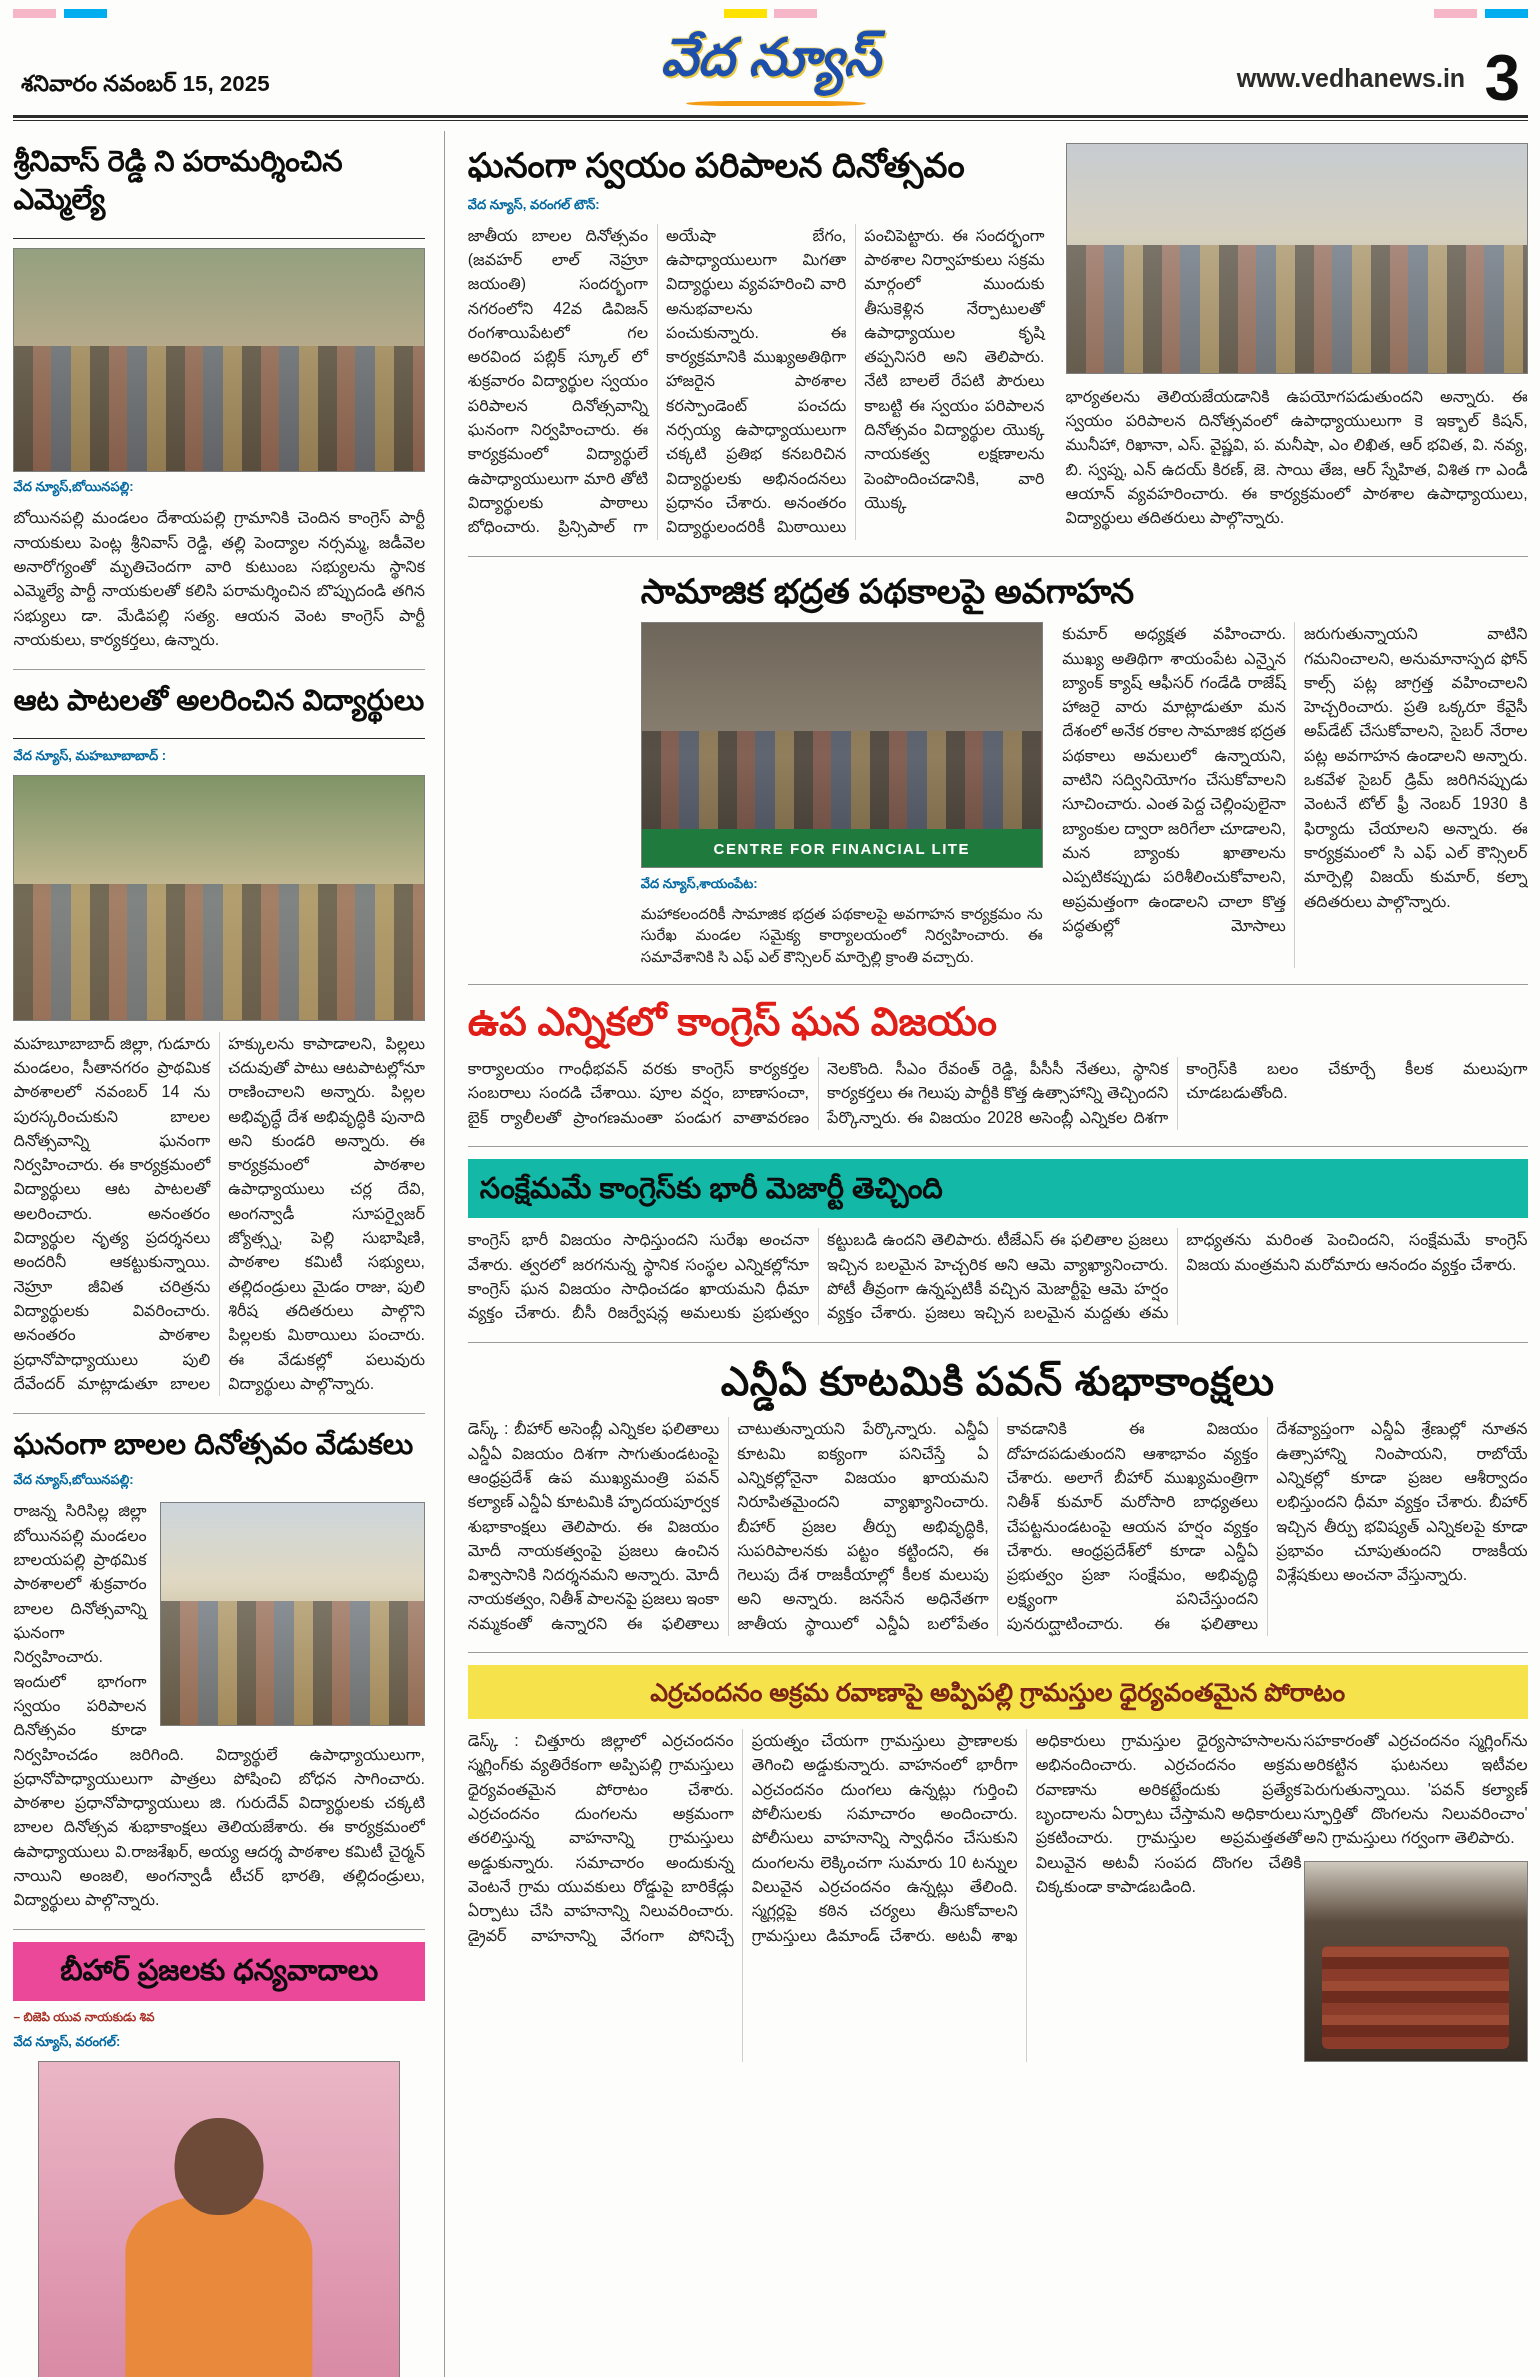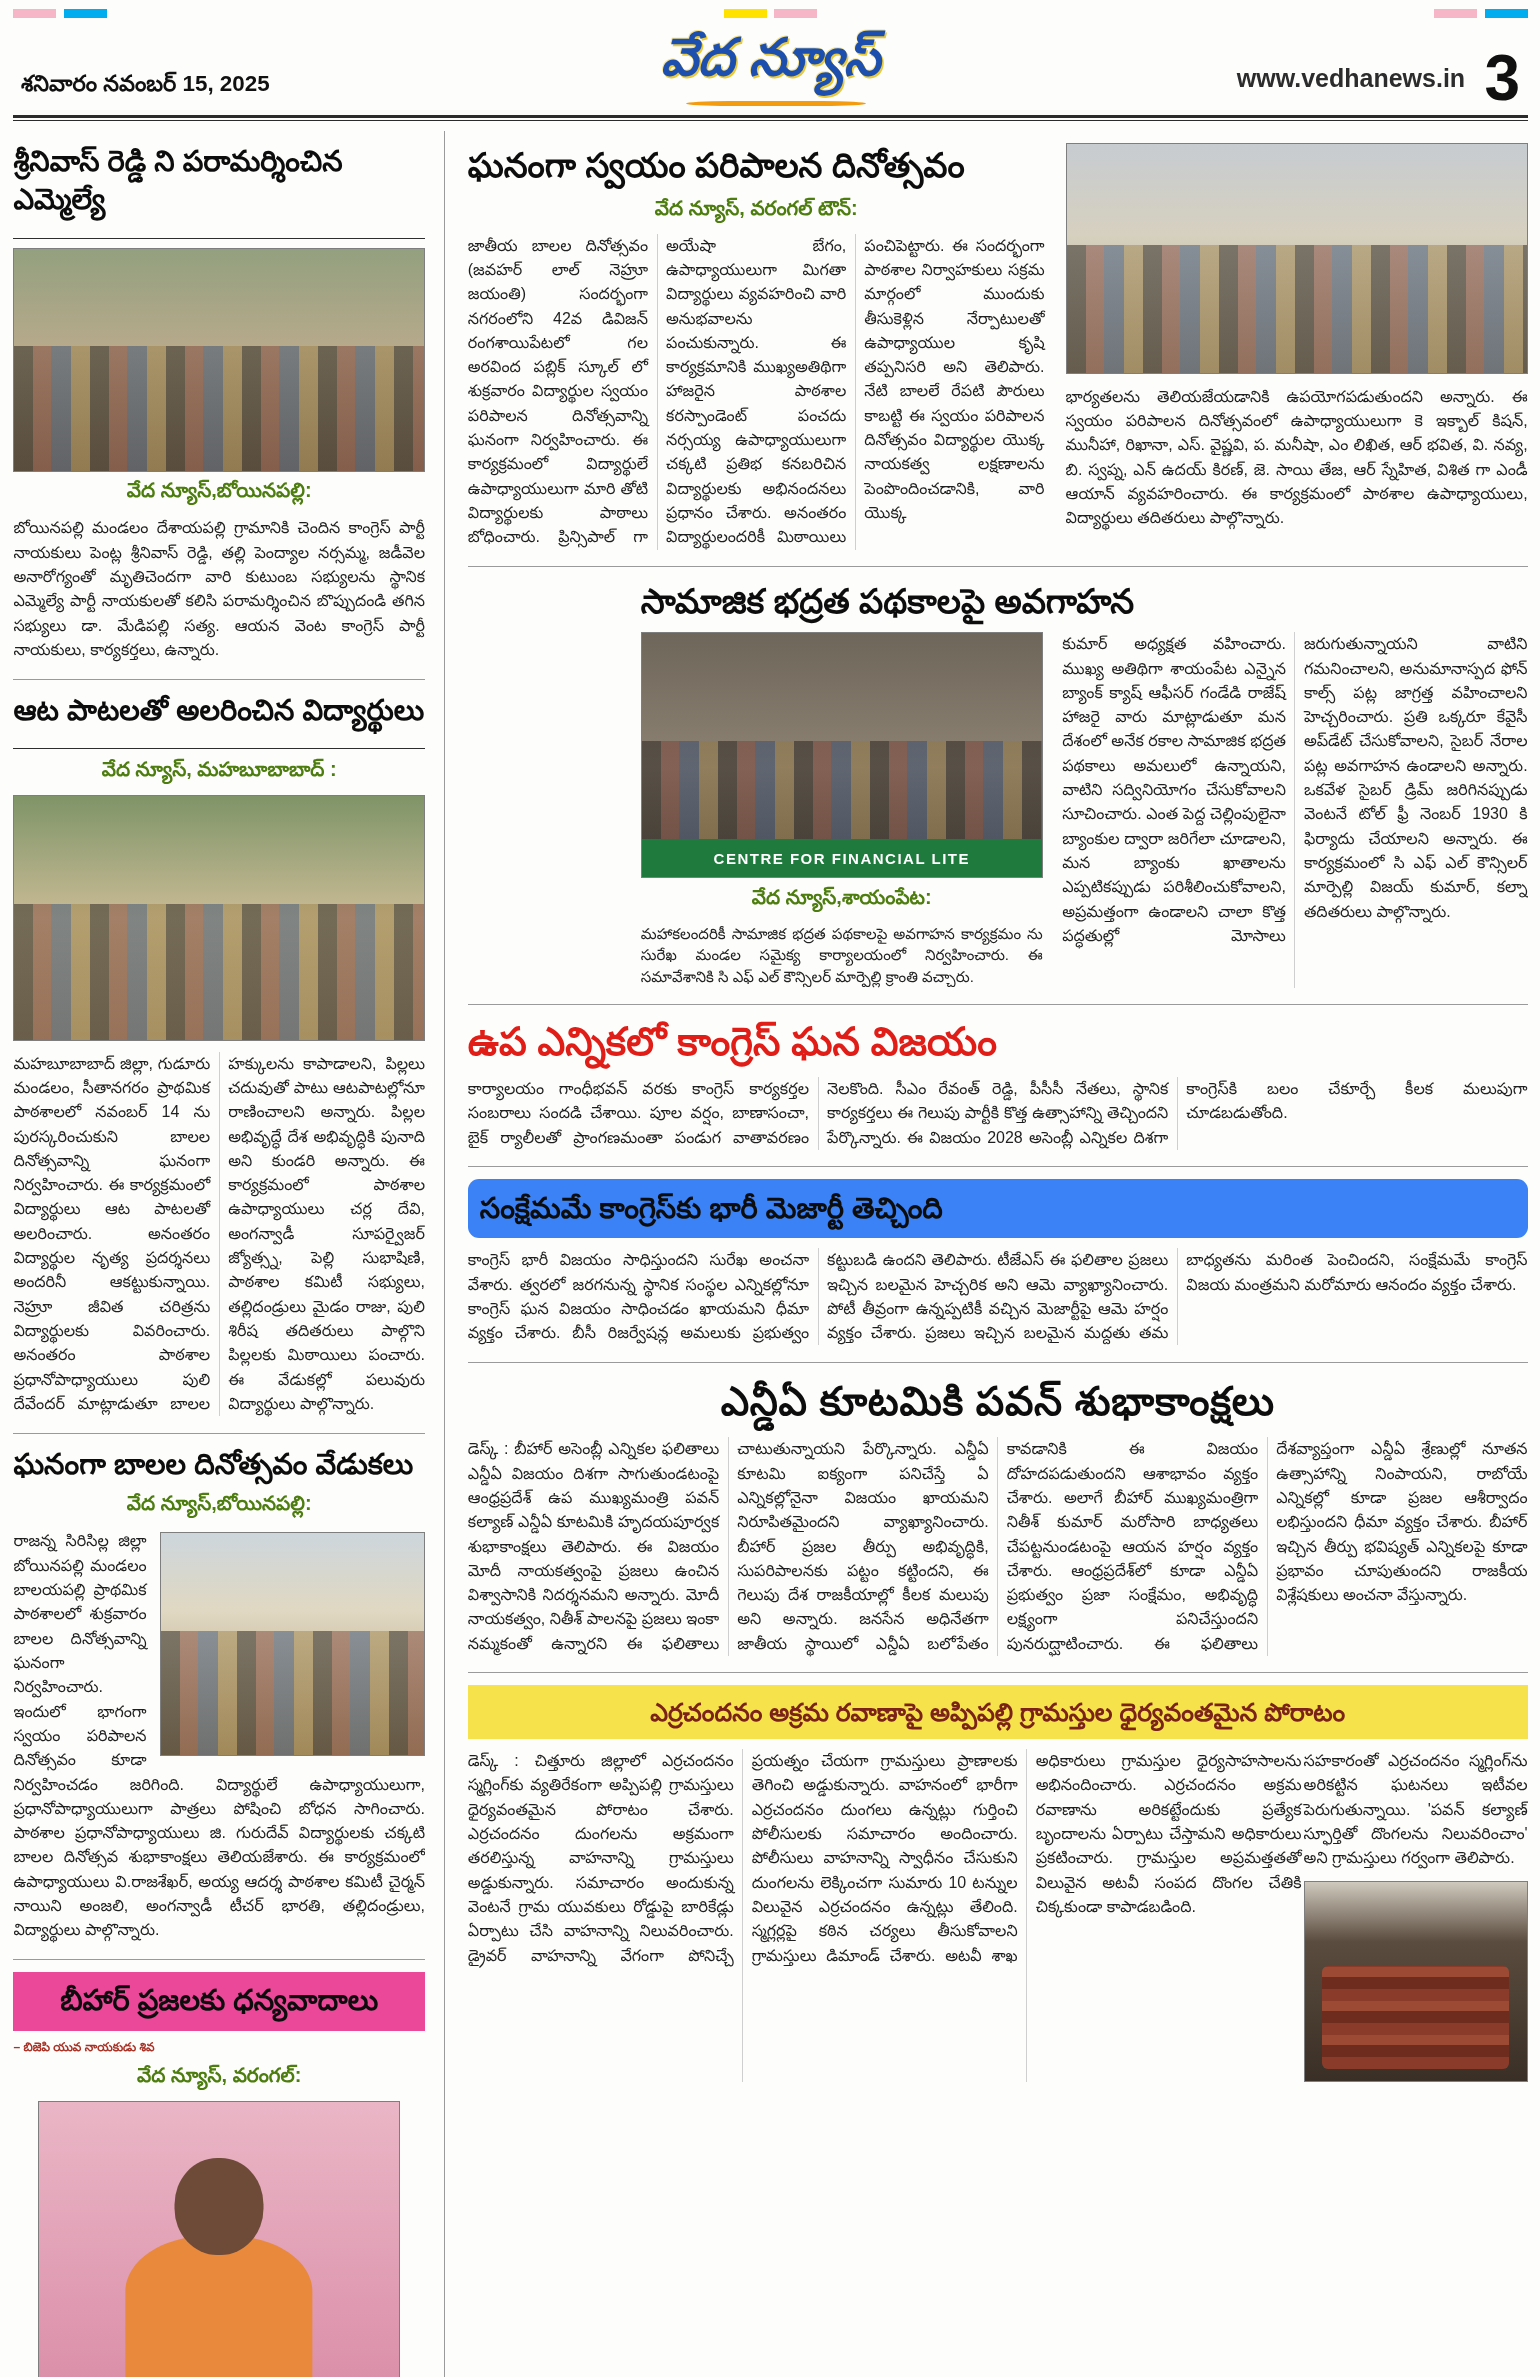--- a/index.html
+++ b/index.html
@@ -27,29 +27,29 @@
 
   
   main { display:grid; grid-template-columns:432px 1fr; column-gap:22.4px; }
   .col-left { border-right:0.7px solid #9a9a9a; padding-right:19.4px; }
 
   
   .article { padding:12px 0 16.4px 0; border-bottom:0.7px solid #9a9a9a; overflow:hidden; }
   .article:last-child { border-bottom:none; }
   .headline { font-size:29px; font-weight:800; line-height:1.3; color:#0d0d0d; margin-bottom:9px; }
   .hl-rule { border-bottom:1.5px solid #2d2d2d; padding-bottom:19px; }
-  .byline { text-align:center; font-weight:700; font-size:20px; margin:7.5px 0 9px 0; color:#4d7c0f; }
+  .byline { font-weight:700; font-size:13px; margin:7.5px 0 9px 0; color:#0369a1; }
   .body { font-size:16px; line-height:1.52; text-align:justify; color:#1f1f1f; }
   .cols-2 { column-count:2; column-gap:18px; column-rule:0.7px solid #cfcfcf; }
   .cols-3 { column-count:3; column-gap:18px; column-rule:0.7px solid #cfcfcf; }
   .cols-4 { column-count:4; column-gap:18px; column-rule:0.7px solid #cfcfcf; }
 
   .hl-box { padding:10.4px 12px; text-align:center; }
   .bg-cream { background:#ec4899; }
-  .bg-blue  { background:#3b82f6;border-radius:11px; }
+  .bg-blue  { background:#14b8a6; }
   .bg-yellow{ background:#f6e34c; color:#7b2318; }
   .hl-red { color:#e01d17; font-size:39px; text-align:left; }
   .sub-head { font-size:12px; font-weight:700; color:#a93226; margin:9px 0 3px 0; }
   .hl-big { font-size:40px; text-align:center; letter-spacing:0.7px; }
   .hl-mid { font-size:34px; }
 
   
   .photo { width:100%; border:0.7px solid #7e7e7e; position:relative; overflow:hidden; background:#b9b2a2; }
   .people::after { content:""; position:absolute; left:0; right:0; bottom:0; height:56%;
     background:repeating-linear-gradient(90deg, rgba(40,35,30,.62) 0 19.4px, rgba(120,60,50,.55) 19.4px 37px,

